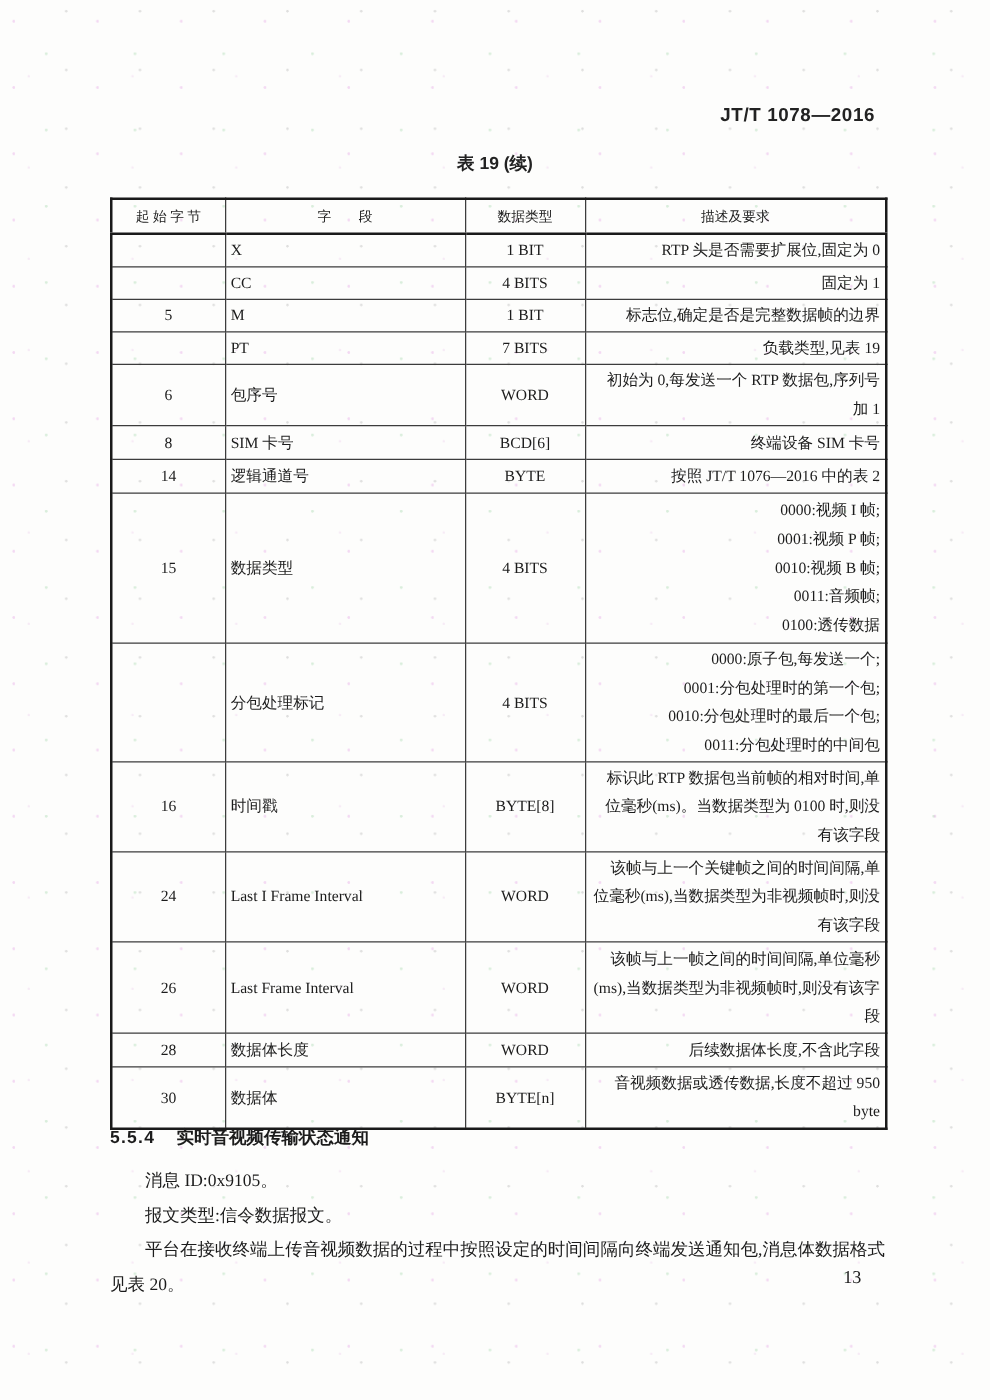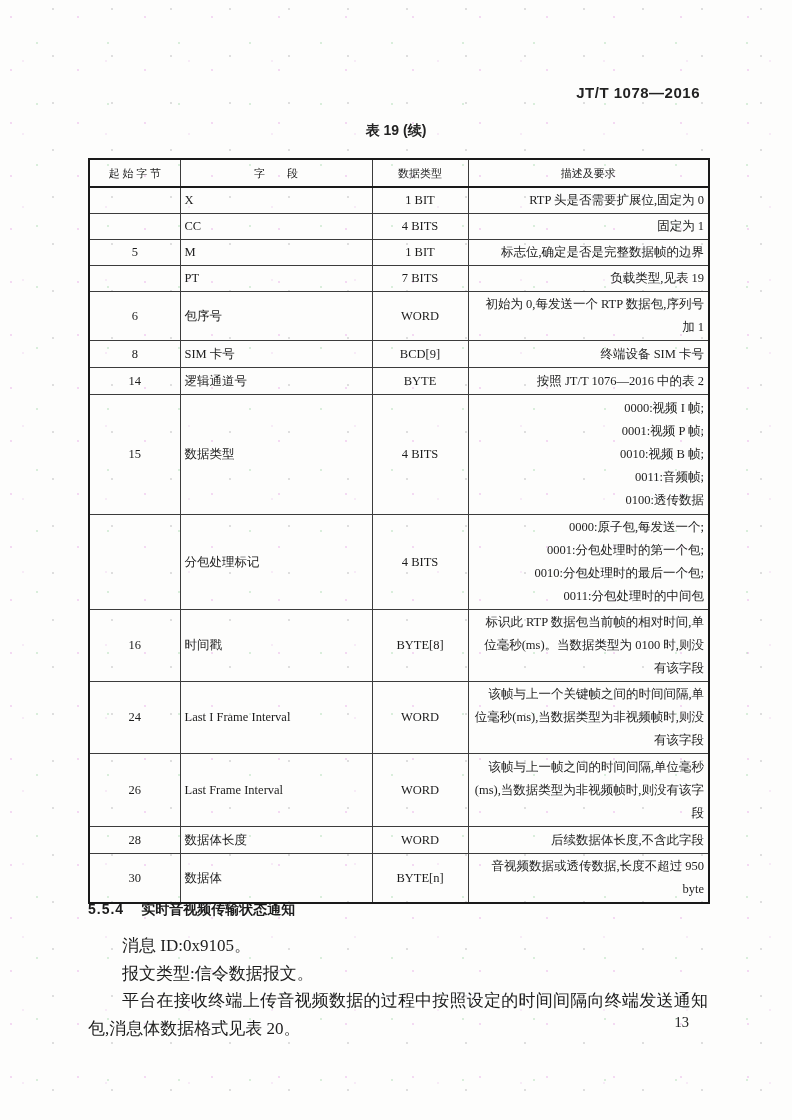--- a/index.html
+++ b/index.html
@@ -61,21 +61,21 @@
   .desc-line.indent { text-indent:1em; }
   .section { position:absolute; top:901px; left:88px; width:620px; }
   .section-heading {
     font-family:"Liberation Sans","DejaVu Sans",sans-serif;
     font-weight:700; font-size:14px; color:#1c1c1c;
     margin-bottom:13px;
   }
   .section-heading .sec-num { margin-right:17px; letter-spacing:1px; }
   .body-para {
     margin:0; text-indent:2em;
-    font-size:17px; line-height:27.5px;
+    font-size:14px; line-height:27.5px;
     text-align:justify; color:#1c1c1c;
   }
   .page-number {
     position:absolute; top:1014px; right:103px;
     font-size:14.5px; color:#1c1c1c;
   }
 </style>
 </head>
 <body>
 
@@ -137,21 +137,21 @@
           <td class="c-start">6</td>
           <td class="c-field">包序号</td>
           <td class="c-type">WORD</td>
           <td class="c-desc">
             <div class="desc-line indent">初始为 0,每发送一个 RTP 数据包,序列号加 1</div>
           </td>
         </tr>
         <tr style="height: 27px;">
           <td class="c-start">8</td>
           <td class="c-field">SIM 卡号</td>
-          <td class="c-type">BCD[9]</td>
+          <td class="c-type">BCD[6]</td>
           <td class="c-desc">
             <div class="desc-line">终端设备 SIM 卡号</div>
           </td>
         </tr>
         <tr style="height: 27px;">
           <td class="c-start">14</td>
           <td class="c-field">逻辑通道号</td>
           <td class="c-type">BYTE</td>
           <td class="c-desc">
             <div class="desc-line">按照 JT/T 1076—2016 中的表 2</div>

